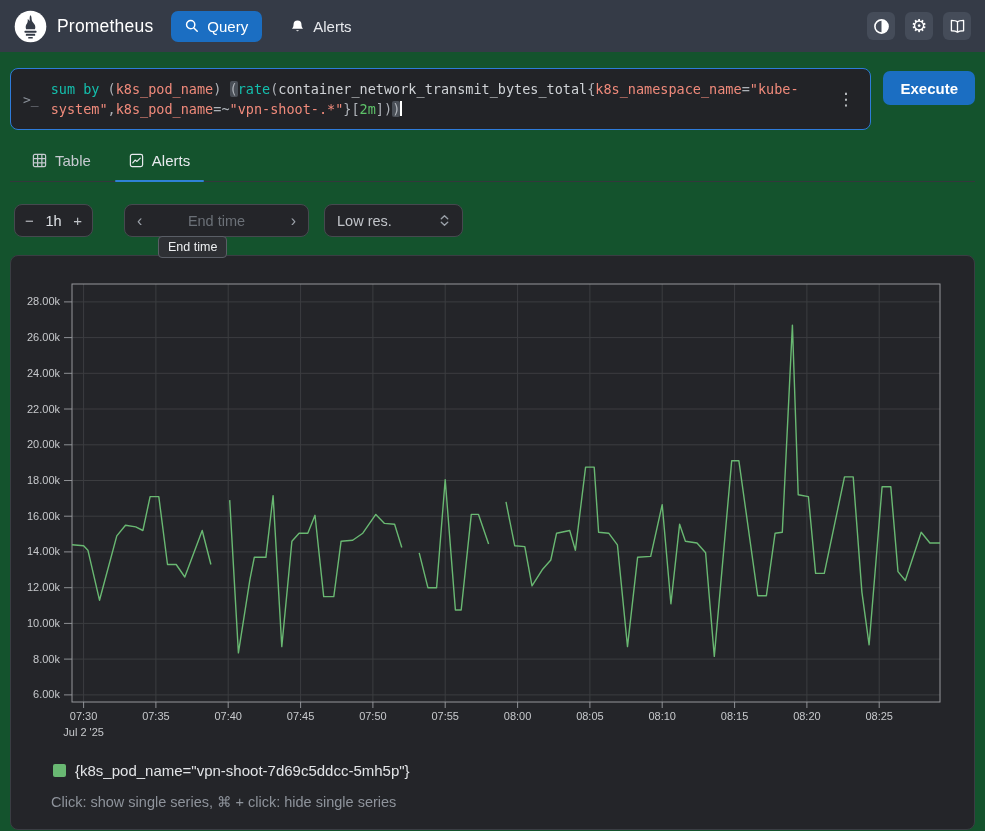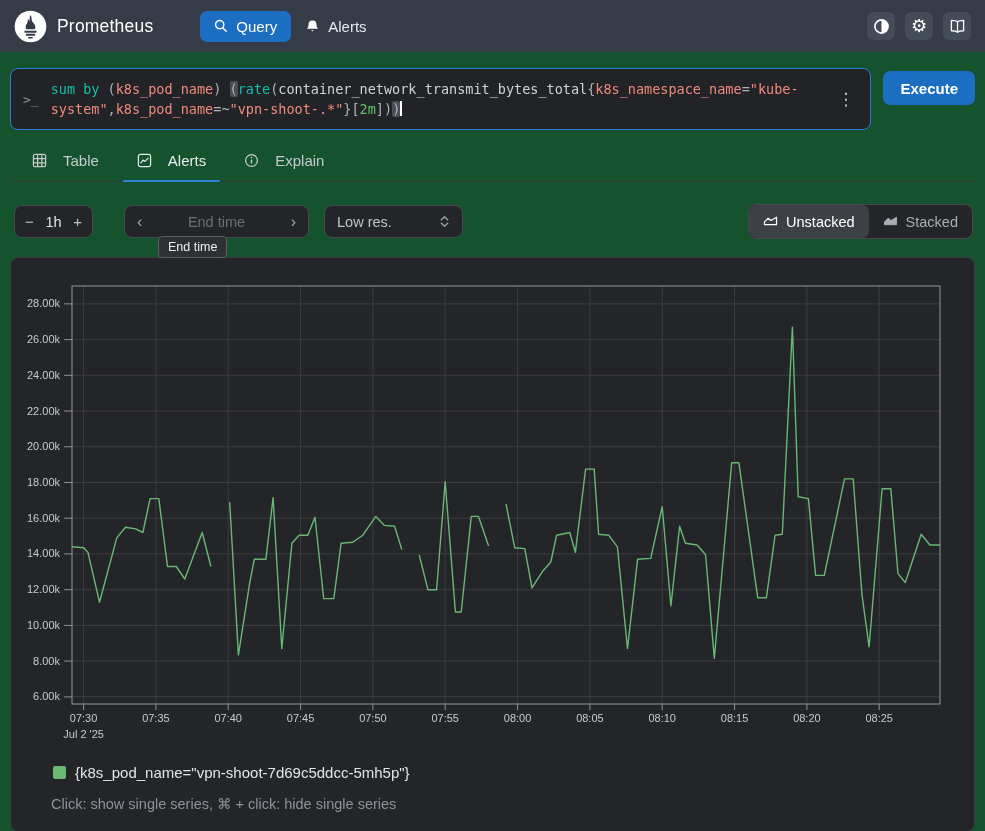--- a/index.html
+++ b/index.html
@@ -11,21 +11,21 @@
     color:#e6e8eb;
   }
   
   .navbar {
     height:52px; background:#353b47; display:flex; align-items:center;
     padding:0 14px;
   }
   .brand { display:flex; align-items:center; gap:10px; cursor:pointer; }
   .logo { width:33px; height:33px; display:block; }
   .brand-text { font-size:17.5px; color:#ffffff; letter-spacing:.2px; }
-  .nav { display:flex; align-items:center; margin-left:47px; gap:0; }
+  .nav { display:flex; align-items:center; margin-left:18px; gap:14px; }
   .nav-item {
     display:flex; align-items:center; gap:8px; color:#e8eaee; font-size:15px;
     padding:7px 14px; border-radius:7px; cursor:pointer; white-space:nowrap;
   }
   .nav-item.active { background:#1b6ec2; color:#fff; }
   .nav-item svg { display:block; }
   .nav-actions { margin-left:auto; display:flex; gap:10px; }
   .icon-btn {
     width:28px; height:28px; border:none; border-radius:6px; background:#454c59;
     color:#fff; display:flex; align-items:center; justify-content:center; cursor:pointer;
@@ -58,21 +58,21 @@
   }
   .execute {
     height:34px; margin-top:3px; padding:0 17px; background:#1b6ec2; color:#fff;
     font-size:15px; font-weight:bold; border:none; border-radius:7px; cursor:pointer;
     font-family:"Liberation Sans", sans-serif;
   }
 
   
   .tabs { display:flex; gap:10px; margin:14px 10px 0 10px; border-bottom:1px solid #34373c; padding-left:8px; }
   .tab {
-    display:flex; align-items:center; gap:16px; color:#c6cad0; font-size:15px;
+    display:flex; align-items:center; gap:8px; color:#c6cad0; font-size:15px;
     padding:8px 14px 12px 14px; cursor:pointer; position:relative;
   }
   .tab.active { color:#e8eaee; }
   .tab.active::after {
     content:""; position:absolute; left:0; right:0; bottom:-1px; height:2.5px;
     background:#2f81d6; border-radius:2px;
   }
   .tab svg { display:block; }
 
   
@@ -212,30 +212,20 @@
     </div>
     <div class="tab active">
       <span>
         <svg viewBox="0 0 16 16" width="15" height="15">
             <rect x="1.5" y="1.5" width="13" height="13" rx="2" fill="none" stroke="#e8eaee" stroke-width="1.3"></rect>
             <polyline points="4,10.5 6.5,7.5 8.5,9 12,5.5" fill="none" stroke="#e8eaee" stroke-width="1.3" stroke-linecap="round" stroke-linejoin="round"></polyline>
           </svg>
       </span>
       <span>Alerts</span>
     </div>
-    <div class="tab">
-      <span>
-        <svg viewBox="0 0 16 16" width="15" height="15">
-            <circle cx="8" cy="8" r="6.3" fill="none" stroke="#c6cad0" stroke-width="1.3"></circle>
-            <line x1="8" y1="7" x2="8" y2="11.2" stroke="#c6cad0" stroke-width="1.5"></line>
-            <circle cx="8" cy="4.8" r=".9" fill="#c6cad0"></circle>
-          </svg>
-      </span>
-      <span>Explain</span>
-    </div>
   </div>
 
   <div class="controls">
     <div class="ctl range-group">
       <span class="sym">−</span>
       <span class="range-value">1h</span>
       <span class="sym">+</span>
     </div>
     <div class="ctl endtime-group">
       <span class="chev">‹</span>
@@ -243,38 +233,20 @@
       <span class="chev">›</span>
     </div>
     <div class="ctl res-select">
       <span>Low res.</span>
       <span>
         <svg viewBox="0 0 12 16" width="11" height="15">
             <polyline points="2.5,6 6,2.8 9.5,6" fill="none" stroke="#9ba1a9" stroke-width="1.5" stroke-linecap="round" stroke-linejoin="round"></polyline>
             <polyline points="2.5,10 6,13.2 9.5,10" fill="none" stroke="#9ba1a9" stroke-width="1.5" stroke-linecap="round" stroke-linejoin="round"></polyline>
           </svg>
       </span>
-    </div>
-    <div class="stack-toggle">
-      <button class="stack-btn active">
-        <span>
-          <svg viewBox="0 0 16 14" width="15" height="13">
-              <path d="M1.5 11.5 1.5 8.5 5.5 4.5 8.5 7 14.5 3.5 14.5 11.5 Z" fill="none" stroke="#fff" stroke-width="1.3" stroke-linejoin="round"></path>
-            </svg>
-        </span>
-        <span>Unstacked</span>
-      </button>
-      <button class="stack-btn">
-        <span>
-          <svg viewBox="0 0 16 14" width="15" height="13">
-              <path d="M1.5 11.5 1.5 8.5 5.5 4.5 8.5 7 14.5 3.5 14.5 11.5 Z" fill="#a9aeb5" stroke="#a9aeb5" stroke-width="1" stroke-linejoin="round"></path>
-            </svg>
-        </span>
-        <span>Stacked</span>
-      </button>
     </div>
   </div>
 
   <div class="tooltip">End time</div>
 
   <section class="panel">
     <svg class="chart" viewBox="0 0 963 480" id="chart-svg">
         <line class="grid" x1="61" y1="438.9" x2="929" y2="438.9"></line>
         <line class="tick" x1="53" y1="438.9" x2="61" y2="438.9"></line>
         <text class="ylab" x="49" y="442.4" text-anchor="end">6.00k</text>

